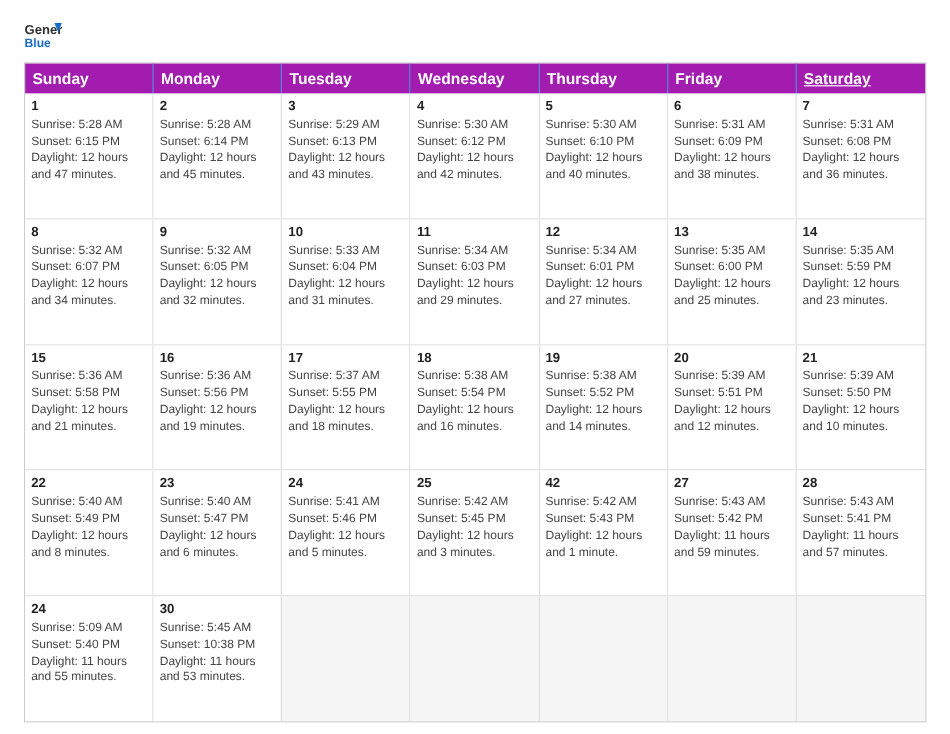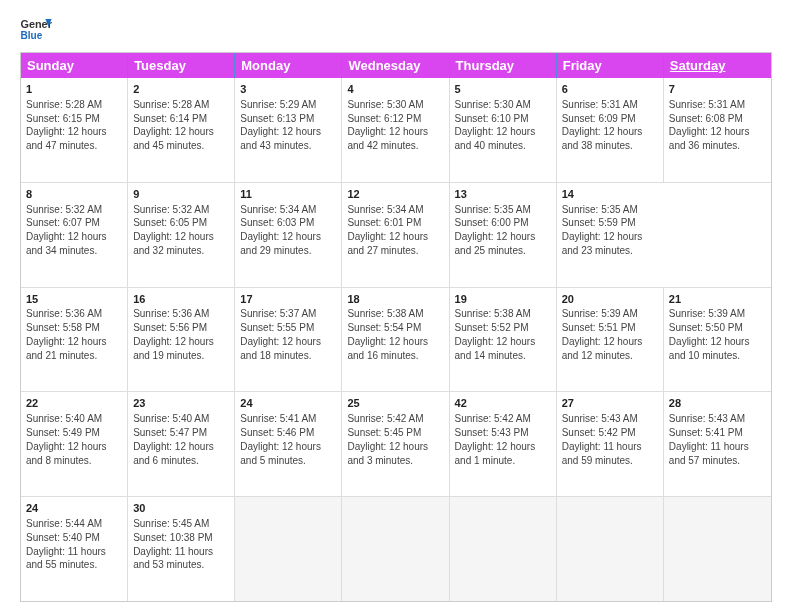--- a/index.html
+++ b/index.html
@@ -48,21 +48,21 @@
     }
     .calendar {
       flex: 1;
       display: flex;
       flex-direction: column;
       border: 1px solid #ccc;
     }
     .cal-header {
       display: grid;
       grid-template-columns: repeat(7, 1fr);
-      background: #d946ef;
+      background: #a21caf;
     }
     .cal-header-cell {
       color: #fff;
       font-size: 13px;
       font-weight: bold;
       padding: 5px 6px;
       text-align: left;
       border-right: 1px solid #5588d8;
     }
     .cal-header-cell:last-child { border-right: none; text-decoration: underline; }
@@ -116,22 +116,22 @@
     </div>
     <div class="title-block">
       <div class="month-title"></div>
       <div class="location"></div>
     </div>
   </div>
 
   <div class="calendar">
     <div class="cal-header">
     <div class="cal-header-cell">Sunday</div>
+        <div class="cal-header-cell">Monday</div>
         <div class="cal-header-cell">Tuesday</div>
-        <div class="cal-header-cell">Monday</div>
         <div class="cal-header-cell">Wednesday</div>
         <div class="cal-header-cell">Thursday</div>
         <div class="cal-header-cell">Friday</div>
         <div class="cal-header-cell">Saturday</div>
       </div>
     <div class="cal-body">
     <div class="cal-row">
           <div class="cal-cell"><span class="day-num">1</span><span class="cell-text" style="white-space: pre-line;">Sunrise: 5:28 AM
 Sunset: 6:15 PM
 Daylight: 12 hours and 47 minutes.</span></div>
@@ -154,20 +154,23 @@
 Sunset: 6:08 PM
 Daylight: 12 hours and 36 minutes.</span></div>
         </div>
         <div class="cal-row">
           <div class="cal-cell"><span class="day-num">8</span><span class="cell-text" style="white-space: pre-line;">Sunrise: 5:32 AM
 Sunset: 6:07 PM
 Daylight: 12 hours and 34 minutes.</span></div>
           <div class="cal-cell"><span class="day-num">9</span><span class="cell-text" style="white-space: pre-line;">Sunrise: 5:32 AM
 Sunset: 6:05 PM
 Daylight: 12 hours and 32 minutes.</span></div>
+          <div class="cal-cell"><span class="day-num">10</span><span class="cell-text" style="white-space: pre-line;">Sunrise: 5:33 AM
+Sunset: 6:04 PM
+Daylight: 12 hours and 31 minutes.</span></div>
           <div class="cal-cell"><span class="day-num">11</span><span class="cell-text" style="white-space: pre-line;">Sunrise: 5:34 AM
 Sunset: 6:03 PM
 Daylight: 12 hours and 29 minutes.</span></div>
           <div class="cal-cell"><span class="day-num">12</span><span class="cell-text" style="white-space: pre-line;">Sunrise: 5:34 AM
 Sunset: 6:01 PM
 Daylight: 12 hours and 27 minutes.</span></div>
           <div class="cal-cell"><span class="day-num">13</span><span class="cell-text" style="white-space: pre-line;">Sunrise: 5:35 AM
 Sunset: 6:00 PM
 Daylight: 12 hours and 25 minutes.</span></div>
           <div class="cal-cell"><span class="day-num">14</span><span class="cell-text" style="white-space: pre-line;">Sunrise: 5:35 AM
@@ -214,21 +217,21 @@
 Sunset: 5:43 PM
 Daylight: 12 hours and 1 minute.</span></div>
           <div class="cal-cell"><span class="day-num">27</span><span class="cell-text" style="white-space: pre-line;">Sunrise: 5:43 AM
 Sunset: 5:42 PM
 Daylight: 11 hours and 59 minutes.</span></div>
           <div class="cal-cell"><span class="day-num">28</span><span class="cell-text" style="white-space: pre-line;">Sunrise: 5:43 AM
 Sunset: 5:41 PM
 Daylight: 11 hours and 57 minutes.</span></div>
         </div>
         <div class="cal-row">
-          <div class="cal-cell"><span class="day-num">24</span><span class="cell-text" style="white-space: pre-line;">Sunrise: 5:44 AM
+          <div class="cal-cell"><span class="day-num">24</span><span class="cell-text" style="white-space: pre-line;">Sunrise: 5:09 AM
 Sunset: 5:40 PM
 Daylight: 11 hours and 55 minutes.</span></div>
           <div class="cal-cell"><span class="day-num">30</span><span class="cell-text" style="white-space: pre-line;">Sunrise: 5:45 AM
 Sunset: 10:38 PM
 Daylight: 11 hours and 53 minutes.</span></div>
           <div class="cal-cell empty"></div>
           <div class="cal-cell empty"></div>
           <div class="cal-cell empty"></div>
           <div class="cal-cell empty"></div>
           <div class="cal-cell empty"></div>

